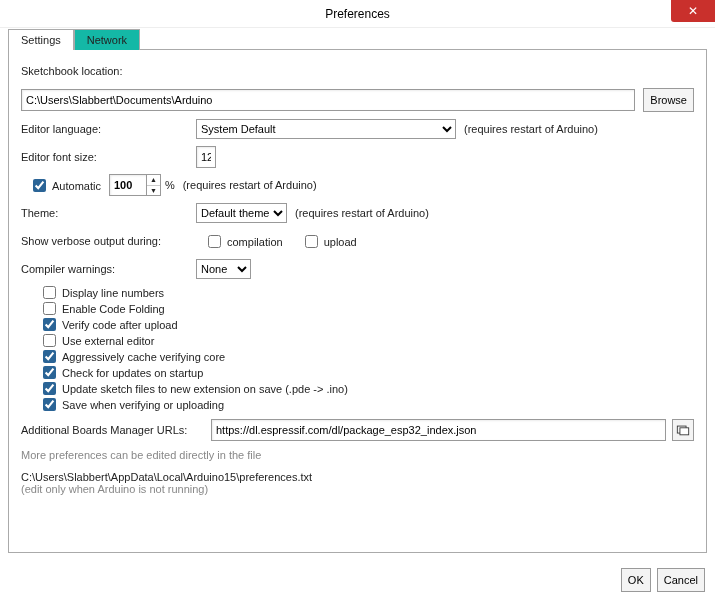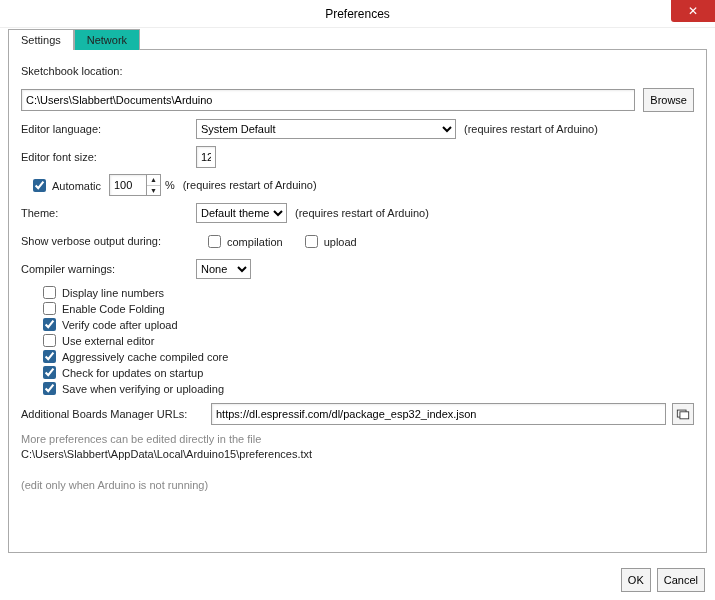--- a/index.html
+++ b/index.html
@@ -84,21 +84,21 @@
   }
   .checkbox {
     display: inline-flex;
     align-items: flex-end;
     gap: 4px;
     padding-left: 12px;
   }
   .checkbox input { margin:0 2px 0 0; accent-color:#2a6496; }
   .chk-line { margin: 3px 0 3px 10px; display:flex; align-items:center; gap:4px; }
   .muted { color: #888; }
-  .spinner { display:inline-flex; align-items:center; }
+  .spinner { display:inline-flex; align-items:center;font-weight:bold; }
   .spinner input { width:38px; text-align:left; }
   .spinner .arrows {
     display:inline-flex; flex-direction:column;
     border:1px solid #999; border-left:none; height:22px; width:14px;
   }
   .spinner .arrows span{
     flex:1; font-size:7px; display:flex; align-items:center; justify-content:center;
     border-bottom:1px solid #ccc; cursor:pointer; line-height:1;
   }
   .spinner .arrows span:last-child{border-bottom:none;}
@@ -210,27 +210,33 @@
     </div>
   <div class="chk-line">
       <label class="checkbox">
         <input type="checkbox" style="">
         <span>Use external editor</span>
       </label>
     </div>
   <div class="chk-line">
       <label class="checkbox">
         <input type="checkbox" checked="" style="">
-        <span>Aggressively cache compiled core</span>
+        <span>Aggressively cache verifying core</span>
       </label>
     </div>
   <div class="chk-line">
       <label class="checkbox">
         <input type="checkbox" checked="" style="">
         <span>Check for updates on startup</span>
+      </label>
+    </div>
+  <div class="chk-line">
+      <label class="checkbox">
+        <input type="checkbox" checked="" style="">
+        <span>Update sketch files to new extension on save (.pde -&gt; .ino)</span>
       </label>
     </div>
   <div class="chk-line">
       <label class="checkbox">
         <input type="checkbox" checked="" style="">
         <span>Save when verifying or uploading</span>
       </label>
     </div>
 
   <div class="row" style="margin-top:8px">
@@ -239,22 +245,22 @@
     <span class="openwin-btn" style="margin-left:6px">
       <svg viewBox="0 0 16 16">
           <rect x="1.5" y="3.5" width="10" height="8" fill="none" stroke="#333"></rect>
           <rect x="4.5" y="5.5" width="10" height="8" fill="#fff" stroke="#333"></rect>
         </svg>
     </span>
   </div>
 
   <div class="footer-panel">
     <div class="muted">More preferences can be edited directly in the file</div>
-    <div style="margin-top:3px">C:\Users\Slabbert\AppData\Local\Arduino15\preferences.txt</div>
-    <div class="muted" style="margin-top:19px">(edit only when Arduino is not running)</div>
+    <div style="margin-top:10px">C:\Users\Slabbert\AppData\Local\Arduino15\preferences.txt</div>
+    <div class="muted" style="margin-top:0">(edit only when Arduino is not running)</div>
   </div>
 
 </div>
 
 <div class="buttons">
   <button>OK</button>
   <button>Cancel</button>
 </div>
 
 </body></html>

